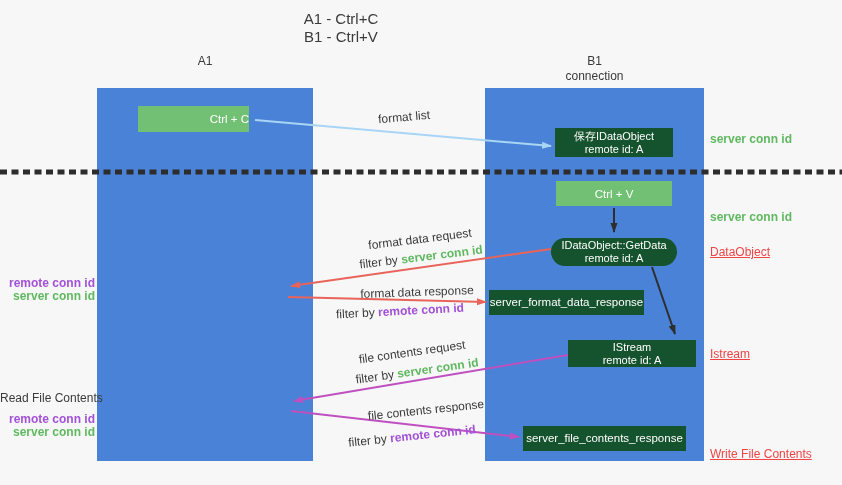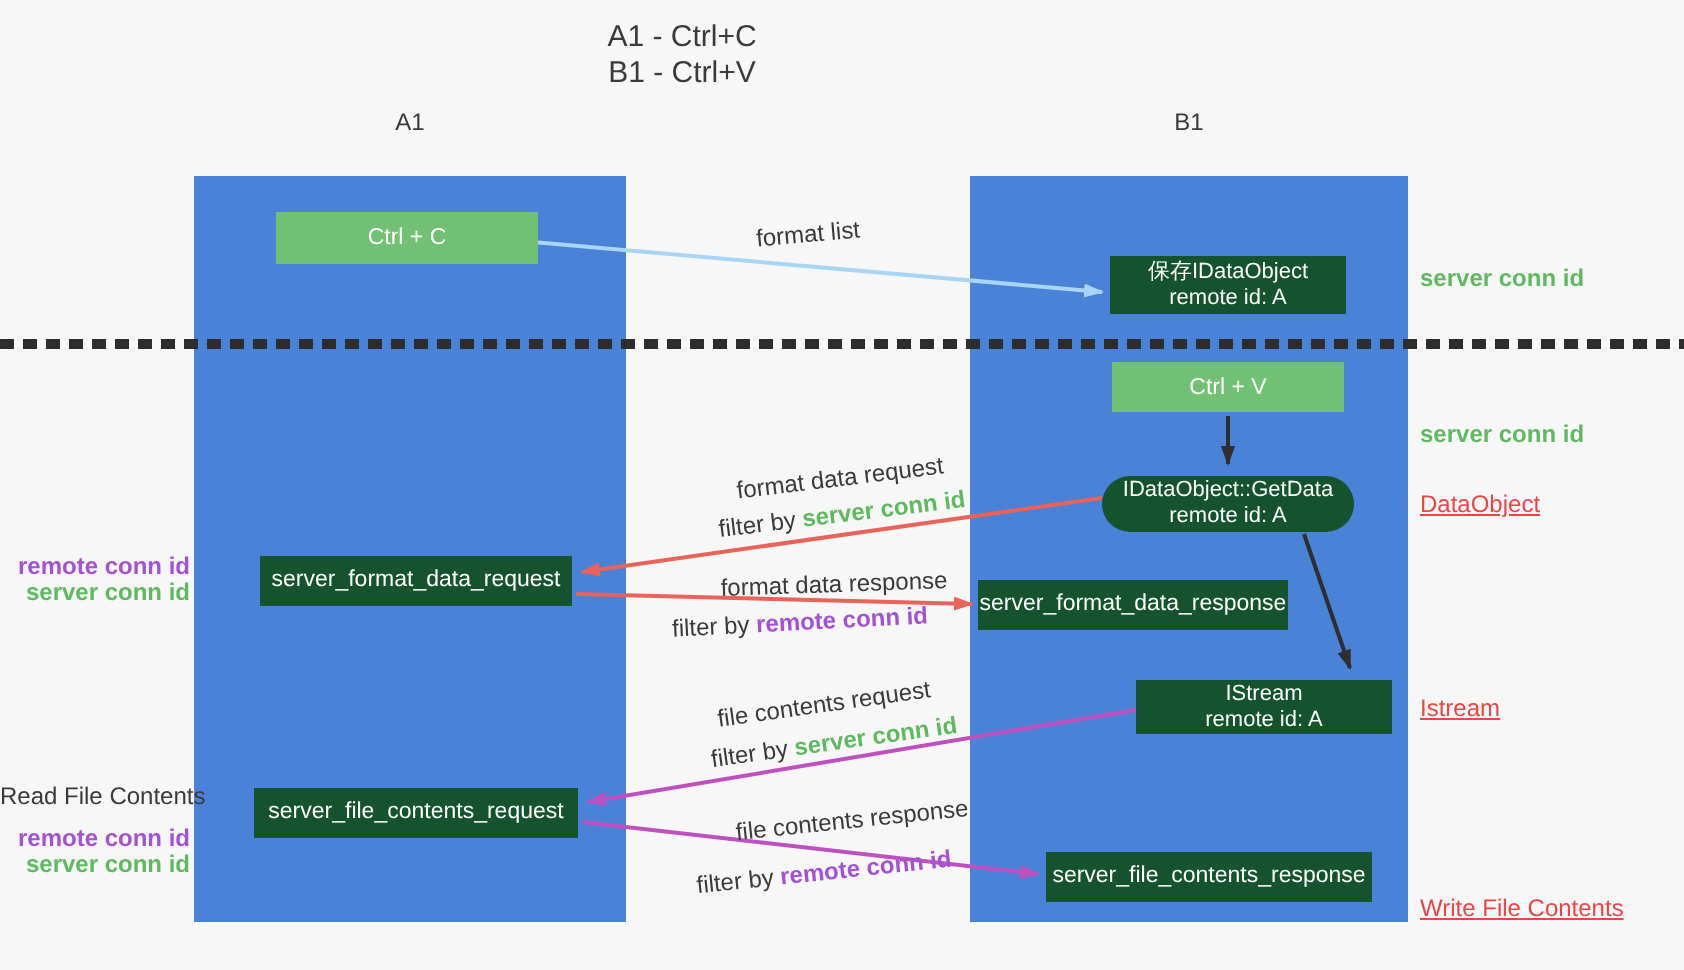--- a/index.html
+++ b/index.html
@@ -20,21 +20,21 @@
   #hdr-left  { left:97px;  width:216px; }
   #hdr-right { left:485px; width:219px; }
 
   .node { position:absolute; color:#fff; display:flex; flex-direction:column;
           align-items:center; justify-content:center; text-align:center;
           z-index:3; }
   .node.green  { background:#72c073; font-size:11.5px; }
   .node.orange { background:#14532d; font-size:11px; line-height:13px; }
   .node.one-line { font-size:11.5px; }
 
-  #node-ctrl-c   { left:138px; top:106px; width:131px; height:26px; }
+  #node-ctrl-c   { left:138px; top:106px; width:111px; height:26px;align-items:flex-end; }
   #node-save-obj { left:555px; top:128px; width:118px; height:29px; }
   #node-ctrl-v   { left:556px; top:181px; width:116px; height:25px; }
   #node-getdata  { left:551px; top:238px; width:126px; height:28px;border-radius:14px; }
   #node-fmt-req  { left:130px; top:278px; width:156px; height:25px; }
   #node-fmt-resp { left:489px; top:290px; width:155px; height:25px; }
   #node-istream  { left:568px; top:340px; width:128px; height:27px; }
   #node-file-req { left:127px; top:394px; width:162px; height:25px; }
   #node-file-resp{ left:523px; top:426px; width:163px; height:25px; }
 
   .mid { position:absolute; transform:translate(-50%,-50%) rotate(var(--r,0deg));
@@ -77,20 +77,21 @@
   <div class="abs title">
     <div>A1 - Ctrl+C</div>
     <div>B1 - Ctrl+V</div>
   </div>
 
   <div class="lane-header" id="hdr-left">
     <div>A1</div>
   </div>
   <div class="lane-header" id="hdr-right">
     <div>B1</div>
+    <div>connection</div>
   </div>
 
   <div class="lane" id="lane-left"></div>
   <div class="lane" id="lane-right"></div>
 
   <svg id="arrows" width="842" height="485" viewBox="0 0 842 485">
     <defs>
       <marker id="m-blue" markerWidth="11" markerHeight="8" refX="9" refY="3.5" orient="auto" markerUnits="userSpaceOnUse">
         <path d="M0,0 L10,3.5 L0,7 Z" fill="#a9d5f5"></path>
       </marker>
@@ -133,36 +134,30 @@
 
   <div class="node green one-line" id="node-ctrl-v">
     <span>Ctrl + V</span>
   </div>
 
   <div class="node orange" id="node-getdata">
     <span>IDataObject::GetData</span>
     <span>remote id: A</span>
   </div>
 
-  <div class="node orange one-line" id="node-fmt-req">
-    <span>server_format_data_request</span>
-  </div>
 
   <div class="node orange one-line" id="node-fmt-resp">
     <span>server_format_data_response</span>
   </div>
 
   <div class="node orange" id="node-istream">
     <span>IStream</span>
     <span>remote id: A</span>
   </div>
 
-  <div class="node orange one-line" id="node-file-req">
-    <span>server_file_contents_request</span>
-  </div>
 
   <div class="node orange one-line" id="node-file-resp">
     <span>server_file_contents_response</span>
   </div>
 
   <div class="mid" id="lbl-format-list">format list</div>
 
   <div class="mid" id="lbl-fdr">format data request</div>
   <div class="mid" id="lbl-fdr-filter">
     <span>filter by </span><span class="c-green">server conn id</span>

